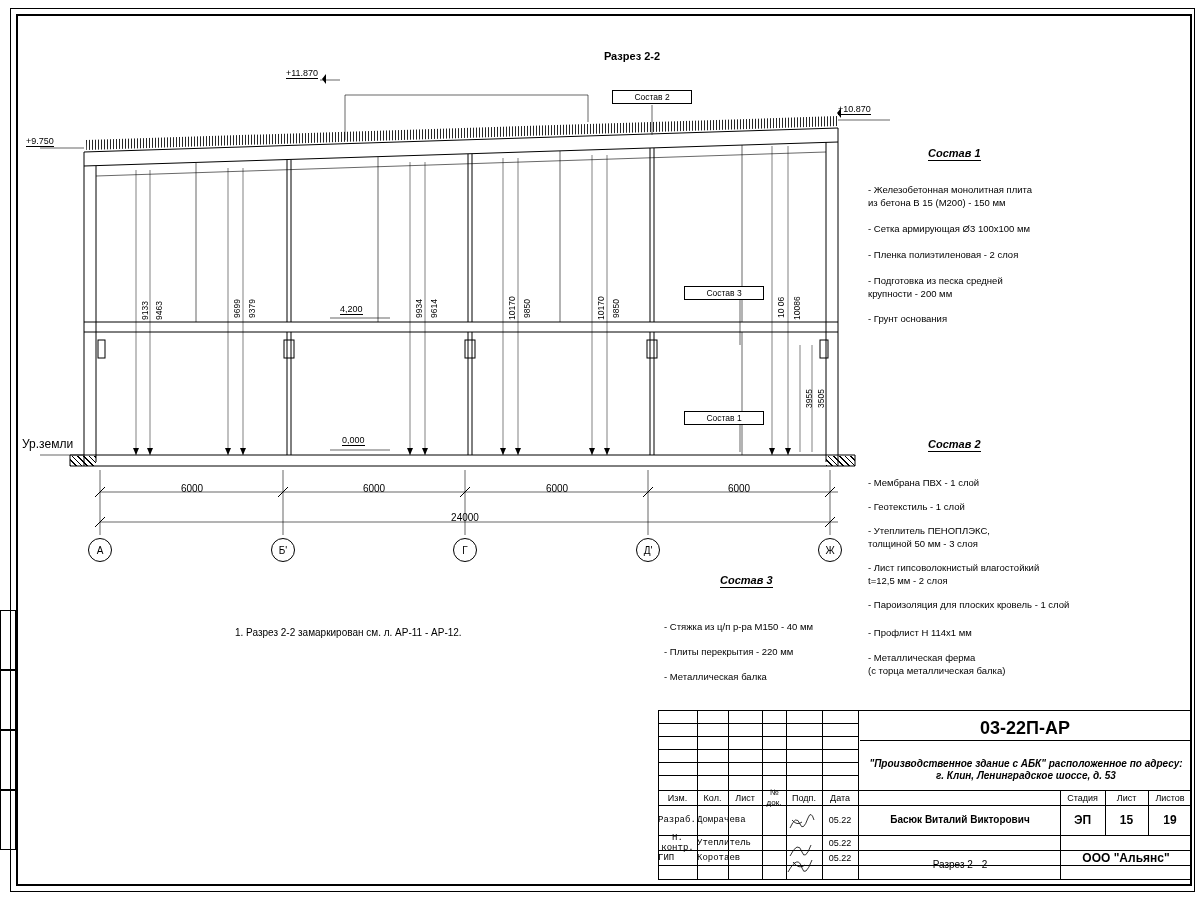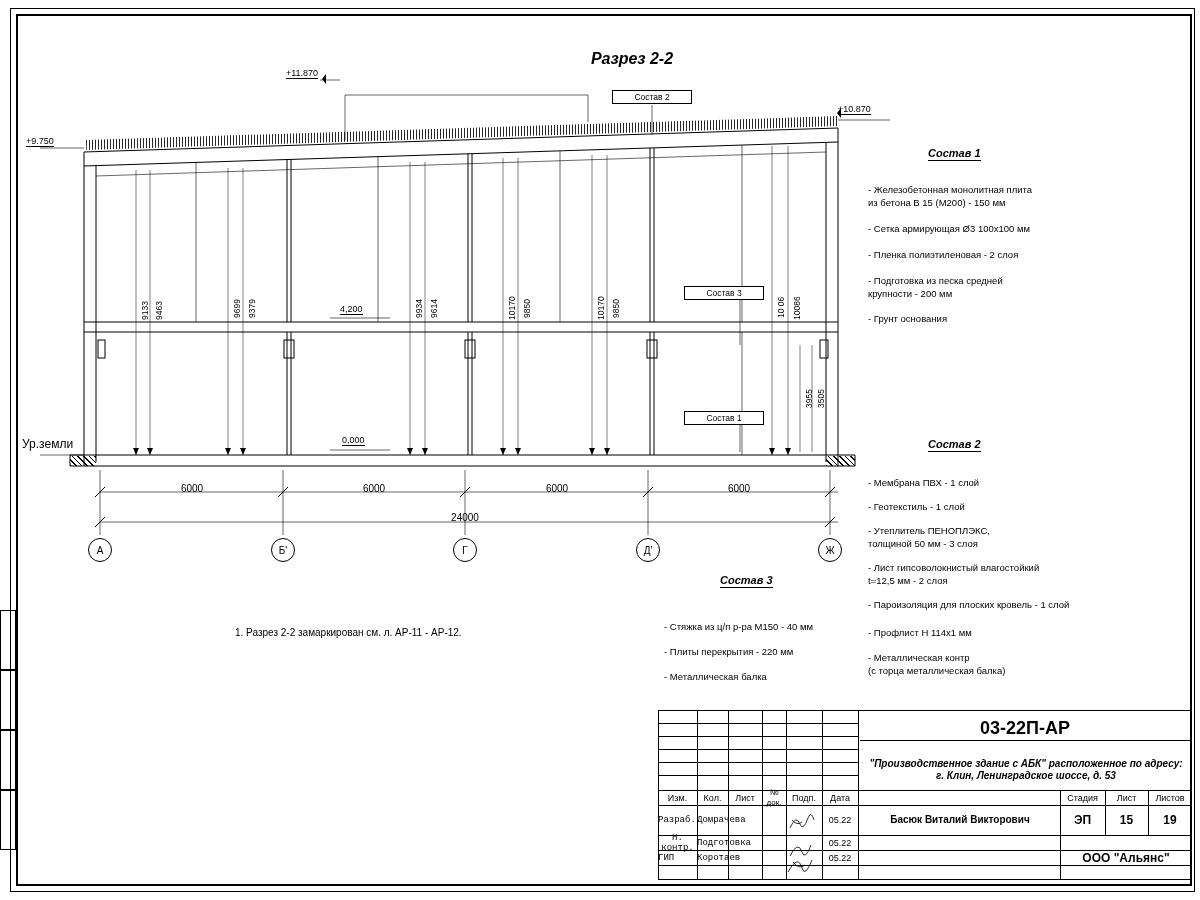--- a/index.html
+++ b/index.html
@@ -5,21 +5,21 @@
   html,body{margin:0;padding:0;background:#ffffff;}
   body{width:1200px;height:900px;position:relative;overflow:hidden;
        font-family:"Liberation Sans", sans-serif; color:#000;}
   .sheet{position:absolute;left:0;top:0;width:1200px;height:900px;}
   .bd{position:absolute;border:1px solid #000;box-sizing:border-box;}
   .ln{position:absolute;background:#000;}
   .txt{position:absolute;white-space:nowrap;font-size:10px;line-height:11px;}
   .txt.c{transform:translateX(-50%);}
   .vtxt{position:absolute;white-space:nowrap;font-size:8.5px;
         transform-origin:0 0;transform:rotate(-90deg);}
-  .title{position:absolute;font-style:italic;font-weight:bold;font-size:16px;white-space:nowrap;}
+  .title{position:absolute;font-weight:bold;font-size:11px;white-space:nowrap;}
   .hdg{position:absolute;font-style:italic;font-weight:bold;font-size:11px;white-space:nowrap;
        border-bottom:1px solid #000;padding-bottom:1px;}
   .spec{position:absolute;font-size:9.5px;line-height:13px;white-space:nowrap;}
   .bub{position:absolute;width:24px;height:24px;border:1px solid #000;border-radius:50%;
        font-size:10px;display:flex;align-items:center;justify-content:center;box-sizing:border-box;}
   .lbl{position:absolute;font-size:12px;white-space:nowrap;}
   .lblu{position:absolute;font-size:9px;white-space:nowrap;border-bottom:1px solid #000;}
   .tagbox{position:absolute;border:1px solid #000;font-size:8.5px;background:#fff;
           display:flex;align-items:center;justify-content:center;box-sizing:border-box;}
   .stamp{position:absolute;border:1px solid #000;box-sizing:border-box;font-size:9px;}
@@ -223,21 +223,21 @@
 
   <div class="hdg" style="left:928px;top:438px;">Состав 2</div>
   <div class="spec" style="left:868px;top:476px;">- Мембрана ПВХ                     - 1 слой</div>
   <div class="spec" style="left:868px;top:500px;">- Геотекстиль                          - 1 слой</div>
   <div class="spec" style="left:868px;top:524px;">- Утеплитель ПЕНОПЛЭКС,</div>
   <div class="spec" style="left:868px;top:537px;">  толщиной 50 мм                    - 3 слоя</div>
   <div class="spec" style="left:868px;top:561px;">- Лист гипсоволокнистый влагостойкий</div>
   <div class="spec" style="left:868px;top:574px;">  t=12,5 мм                              - 2 слоя</div>
   <div class="spec" style="left:868px;top:598px;">- Пароизоляция для плоских кровель   - 1 слой</div>
   <div class="spec" style="left:868px;top:626px;">- Профлист Н 114x1 мм</div>
-  <div class="spec" style="left:868px;top:651px;">- Металлическая контр</div>
+  <div class="spec" style="left:868px;top:651px;">- Металлическая ферма</div>
   <div class="spec" style="left:868px;top:664px;">  (с торца металлическая балка)</div>
 
   <div class="hdg" style="left:720px;top:574px;">Состав 3</div>
   <div class="spec" style="left:664px;top:620px;">- Стяжка из ц/п р-ра М150 - 40 мм</div>
   <div class="spec" style="left:664px;top:645px;">- Плиты перекрытия - 220 мм</div>
   <div class="spec" style="left:664px;top:670px;">- Металлическая балка</div>
 
   <div class="stamp" style="left:658px;top:710px;width:534px;height:170px;"></div>
 
   <div class="cell" style="left:860px;top:716px;width:330px;height:24px;font-size:18px;font-weight:bold;">03-22П-АР</div>
@@ -270,38 +270,39 @@
   <div class="cell" style="left:728px;top:790px;width:34px;height:15px;">Лист</div>
   <div class="cell" style="left:762px;top:790px;width:24px;height:15px;font-size:8px;">№ док.</div>
   <div class="cell" style="left:786px;top:790px;width:36px;height:15px;">Подп.</div>
   <div class="cell" style="left:822px;top:790px;width:36px;height:15px;">Дата</div>
 
   <div class="cell cellL" style="left:658px;top:805px;width:39px;height:30px;">Разраб.</div>
   <div class="cell cellL" style="left:697px;top:805px;width:65px;height:30px;">Домрачева</div>
   <div class="cell" style="left:822px;top:805px;width:36px;height:30px;">05.22</div>
 
   <div class="cell cellL" style="left:658px;top:835px;width:39px;height:15px;">Н. контр.</div>
-  <div class="cell cellL" style="left:697px;top:835px;width:65px;height:15px;">Подготовка</div>
+  <div class="cell cellL" style="left:697px;top:835px;width:65px;height:15px;">Утеплитель</div>
   <div class="cell" style="left:822px;top:835px;width:36px;height:15px;">05.22</div>
 
   <div class="cell cellL" style="left:658px;top:850px;width:39px;height:15px;">ГИП</div>
   <div class="cell cellL" style="left:697px;top:850px;width:65px;height:15px;">Коротаев</div>
   <div class="cell" style="left:822px;top:850px;width:36px;height:15px;">05.22</div>
 
   <svg width="1200" height="900">
     <g stroke="#000" fill="none" stroke-width="0.8">
       <path d="M790,828 q6,-14 10,-4 q3,8 8,-6 q3,-8 6,2"></path>
       <path d="M792,820 q5,6 10,2"></path>
       <path d="M790,856 q8,-16 12,-4 q3,9 9,-7"></path>
       <path d="M788,872 q10,-18 14,-4 q3,10 10,-8"></path>
       <path d="M793,862 q6,8 12,3"></path>
     </g>
   </svg>
 
   <div class="cell" style="left:860px;top:805px;width:200px;height:30px;font-size:10px;font-weight:bold;">Басюк Виталий Викторович</div>
+  <div class="cell" style="left:860px;top:850px;width:200px;height:30px;font-size:10px;">Разрез 2 - 2</div>
   <div class="ln" style="left:1060px;top:790px;width:1px;height:90px;"></div>
   <div class="ln" style="left:1105px;top:790px;width:1px;height:45px;"></div>
   <div class="ln" style="left:1148px;top:790px;width:1px;height:45px;"></div>
 
   <div class="cell" style="left:1060px;top:790px;width:45px;height:15px;">Стадия</div>
   <div class="cell" style="left:1105px;top:790px;width:43px;height:15px;">Лист</div>
   <div class="cell" style="left:1148px;top:790px;width:44px;height:15px;">Листов</div>
 
   <div class="cell" style="left:1060px;top:805px;width:45px;height:30px;font-size:12px;font-weight:bold;">ЭП</div>
   <div class="cell" style="left:1105px;top:805px;width:43px;height:30px;font-size:12px;font-weight:bold;">15</div>

